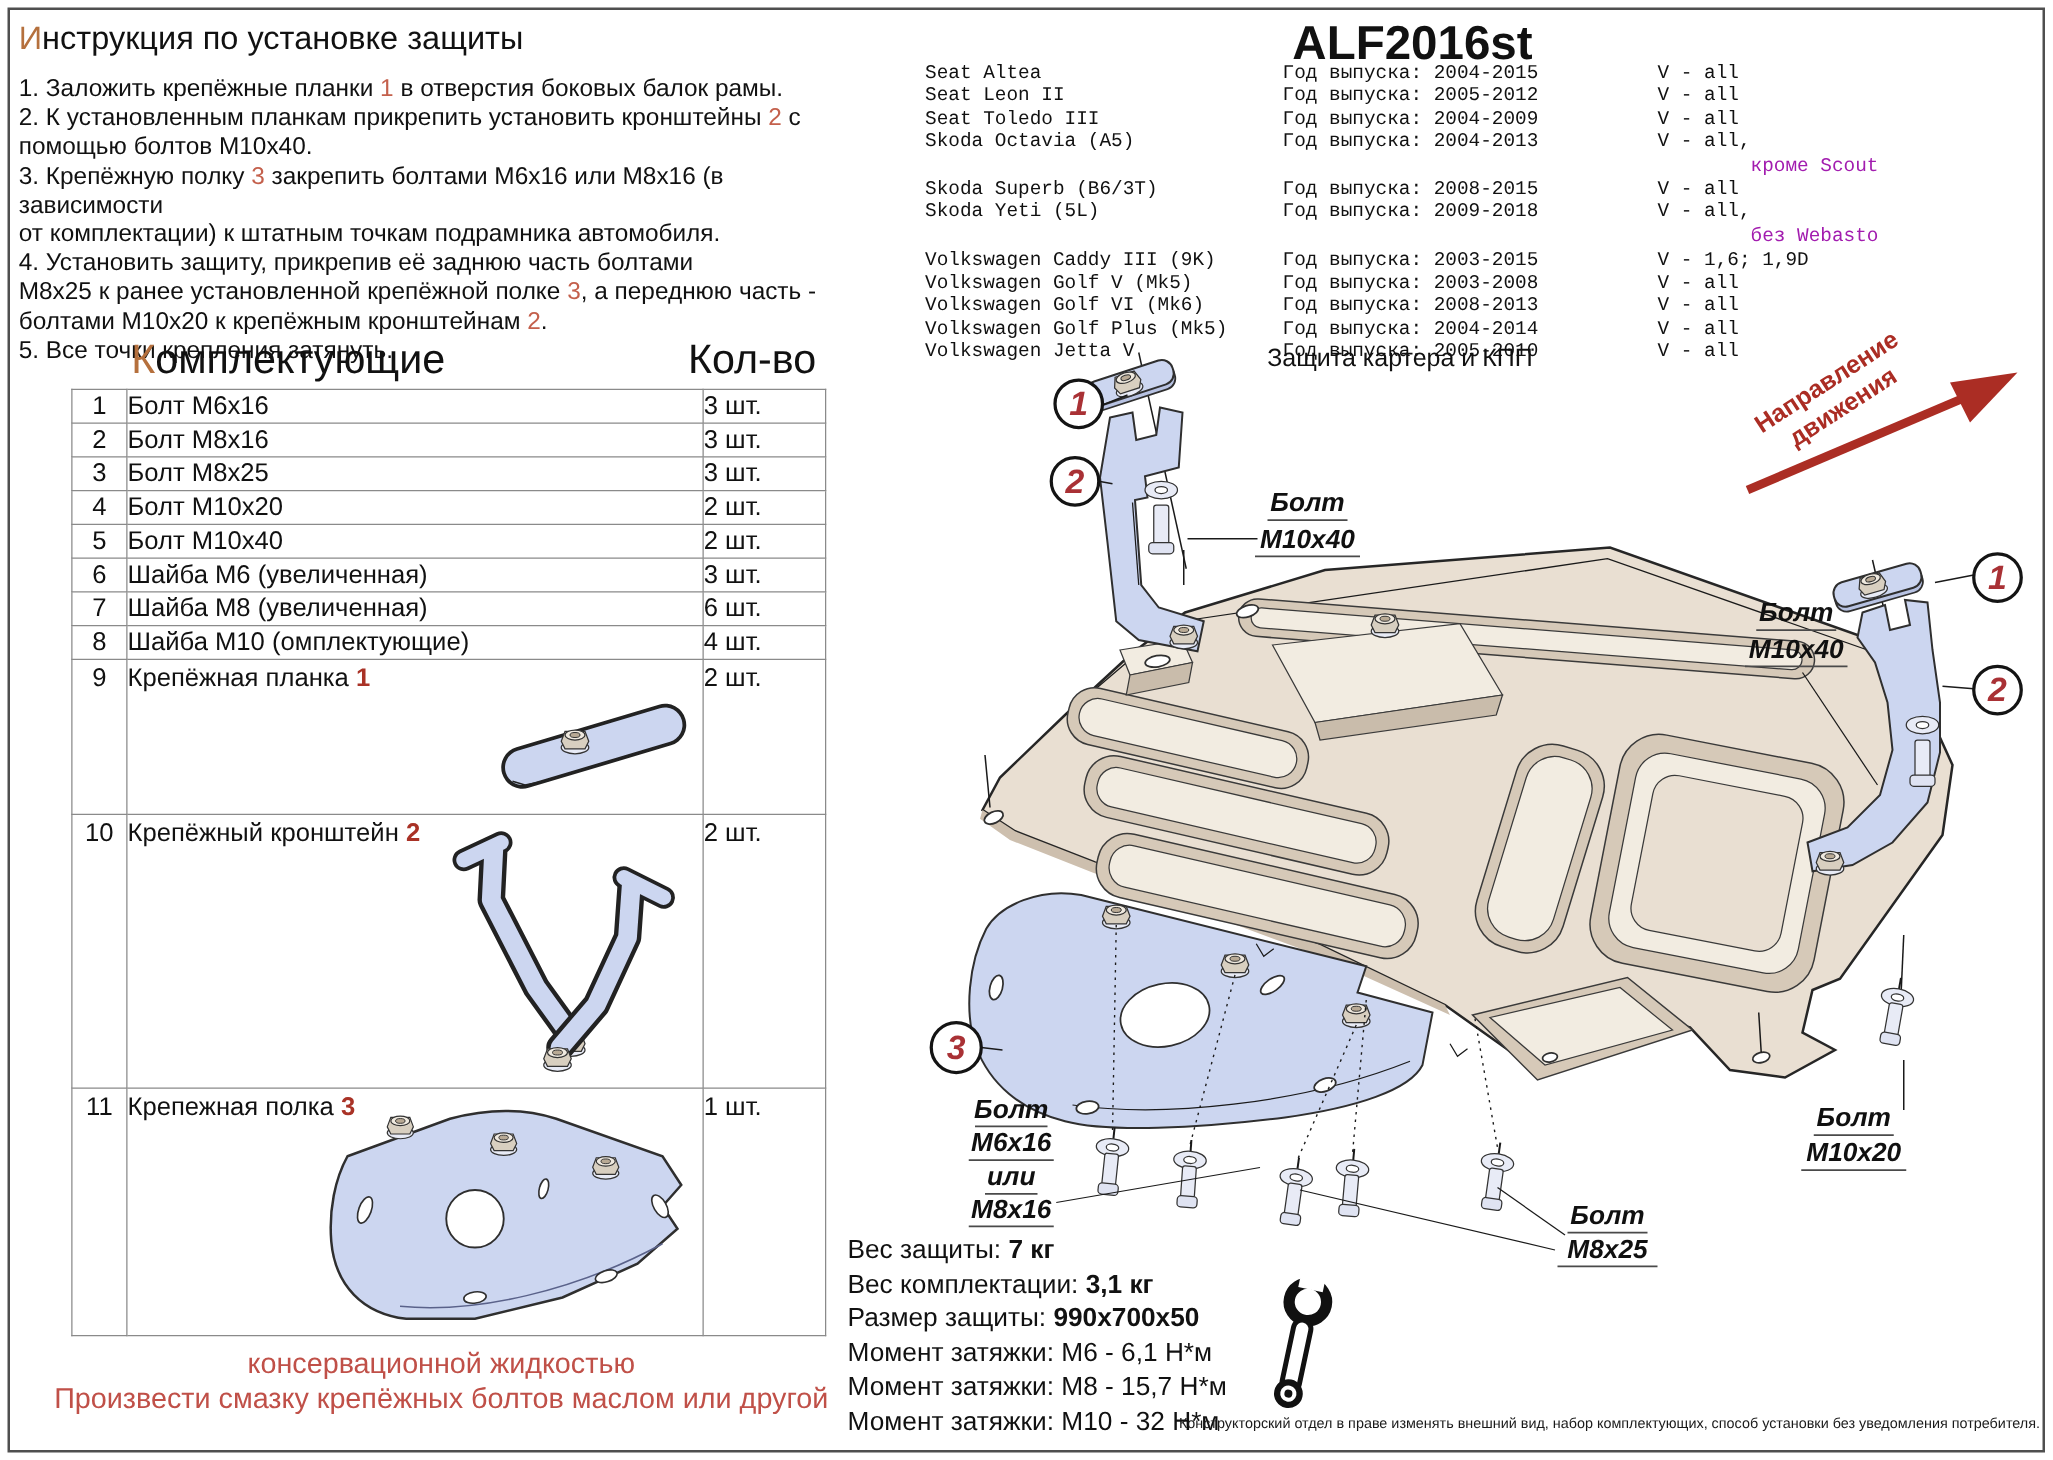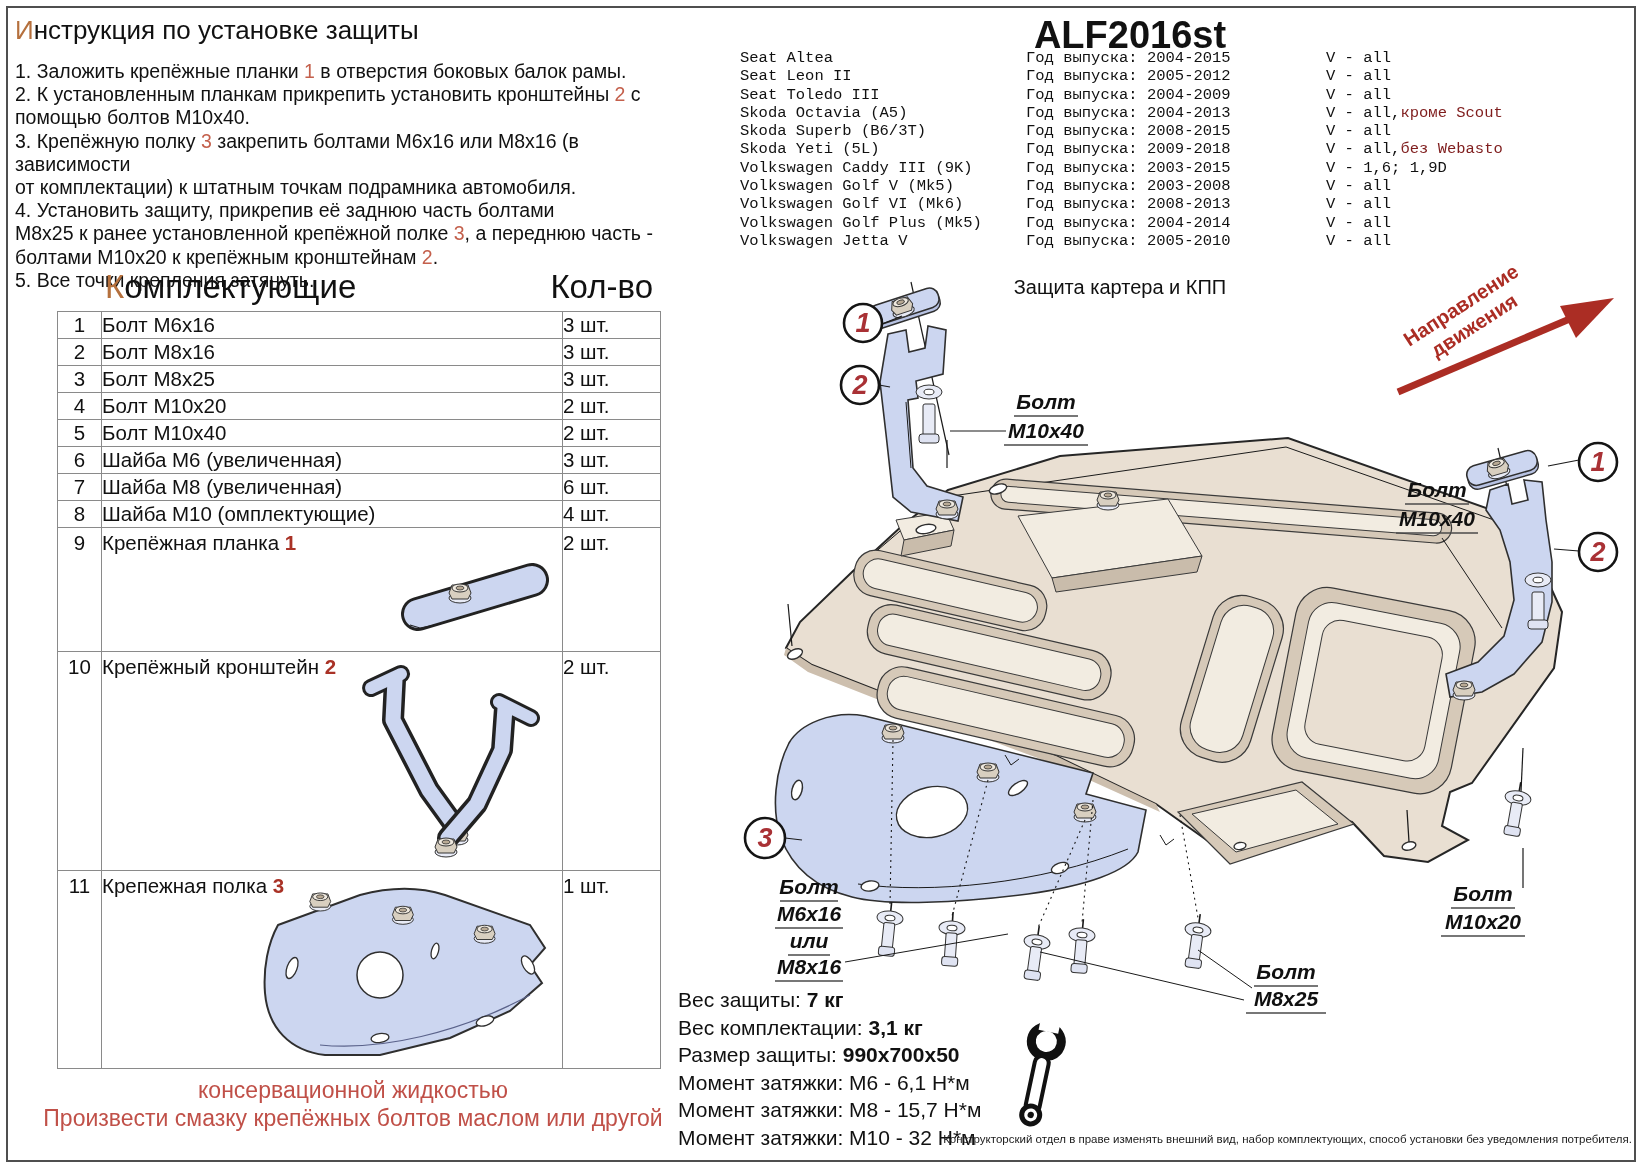--- a/index.html
+++ b/index.html
@@ -25,21 +25,21 @@
   .ref-num{color:#a93226;font-weight:bold;}
   .part-img{position:absolute;right:2px;top:2px;}
   .lube{position:absolute;left:28px;top:1076px;width:650px;text-align:center;color:#c05048;
         font-size:23px;line-height:28px;}
 
   
   .alf{position:absolute;left:1010px;top:14px;width:240px;text-align:center;font-size:38px;font-weight:bold;}
   .vehicles{position:absolute;left:740px;top:49px;font-size:15.5px;line-height:18.3px;font-family:Liberation Mono, monospace;}
   .veh-row{display:flex;white-space:nowrap;}
   .veh-model{width:286px;} .veh-year{width:300px;}
-  .veh-note{color:#7f1d1d;}
+  .veh-note{color:#a21caf;margin-top:20px;}
   .draw-title{position:absolute;left:990px;top:276px;width:260px;text-align:center;font-size:20px;}
   .specs{position:absolute;left:678px;top:986px;font-size:21px;line-height:27.5px;white-space:nowrap;}
   .spec-val.b{font-weight:bold;}
   .footer-note{position:absolute;left:880px;top:1133px;width:752px;text-align:right;font-size:11.5px;color:#1a1a1a;}
 
   svg.main-drawing{position:absolute;left:680px;top:250px;}
   svg.wrench{position:absolute;left:1000px;top:1016px;}
   svg.defs-svg{position:absolute;width:0;height:0;}
 
   .blue{fill:#ccd6f0;stroke:#2f2f2f;stroke-width:1.6;}

